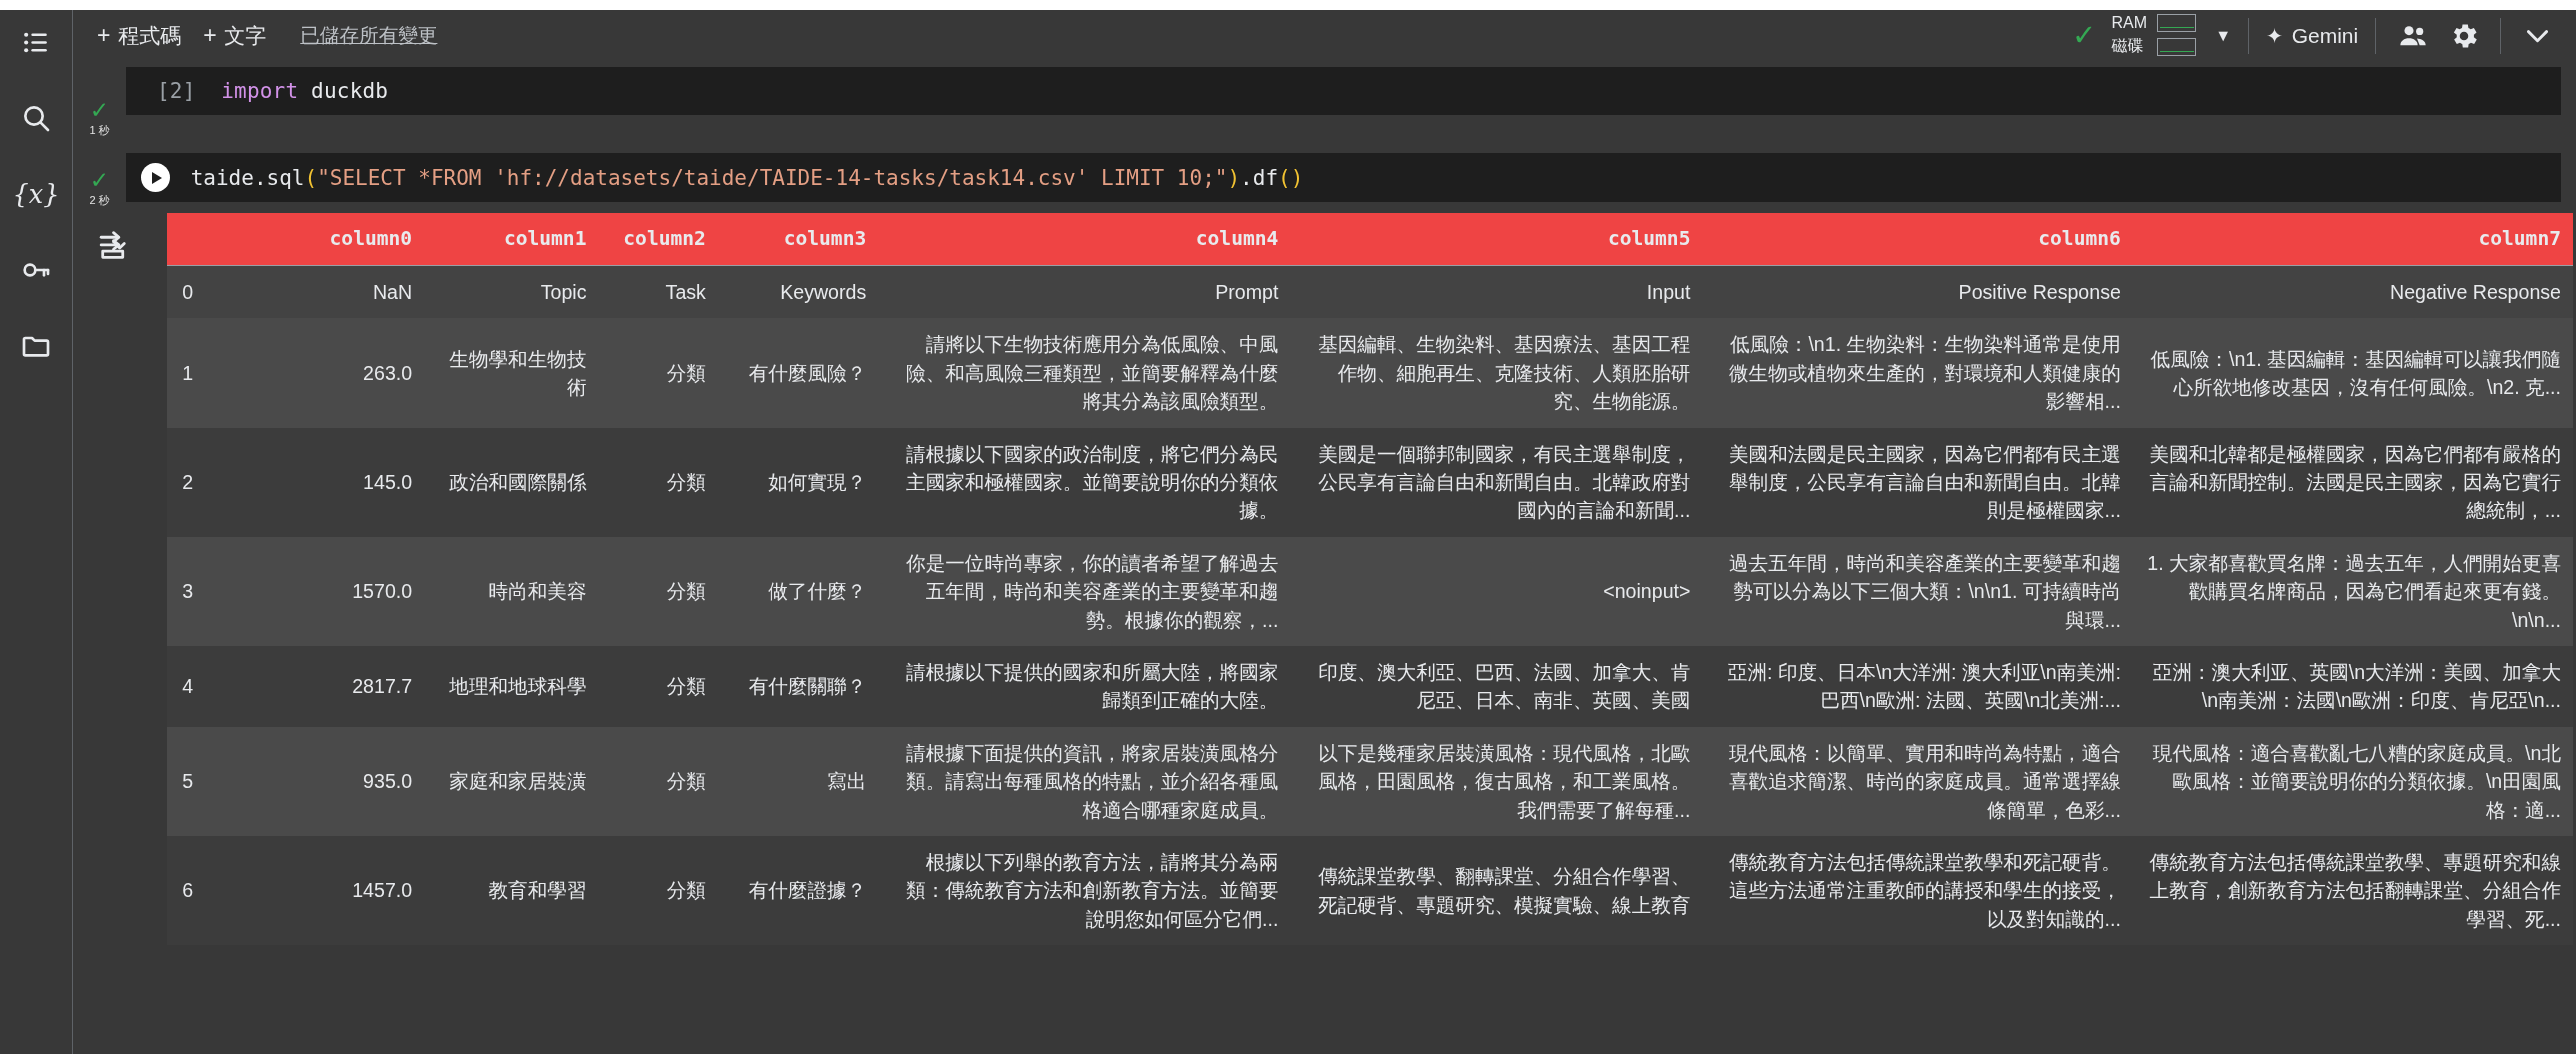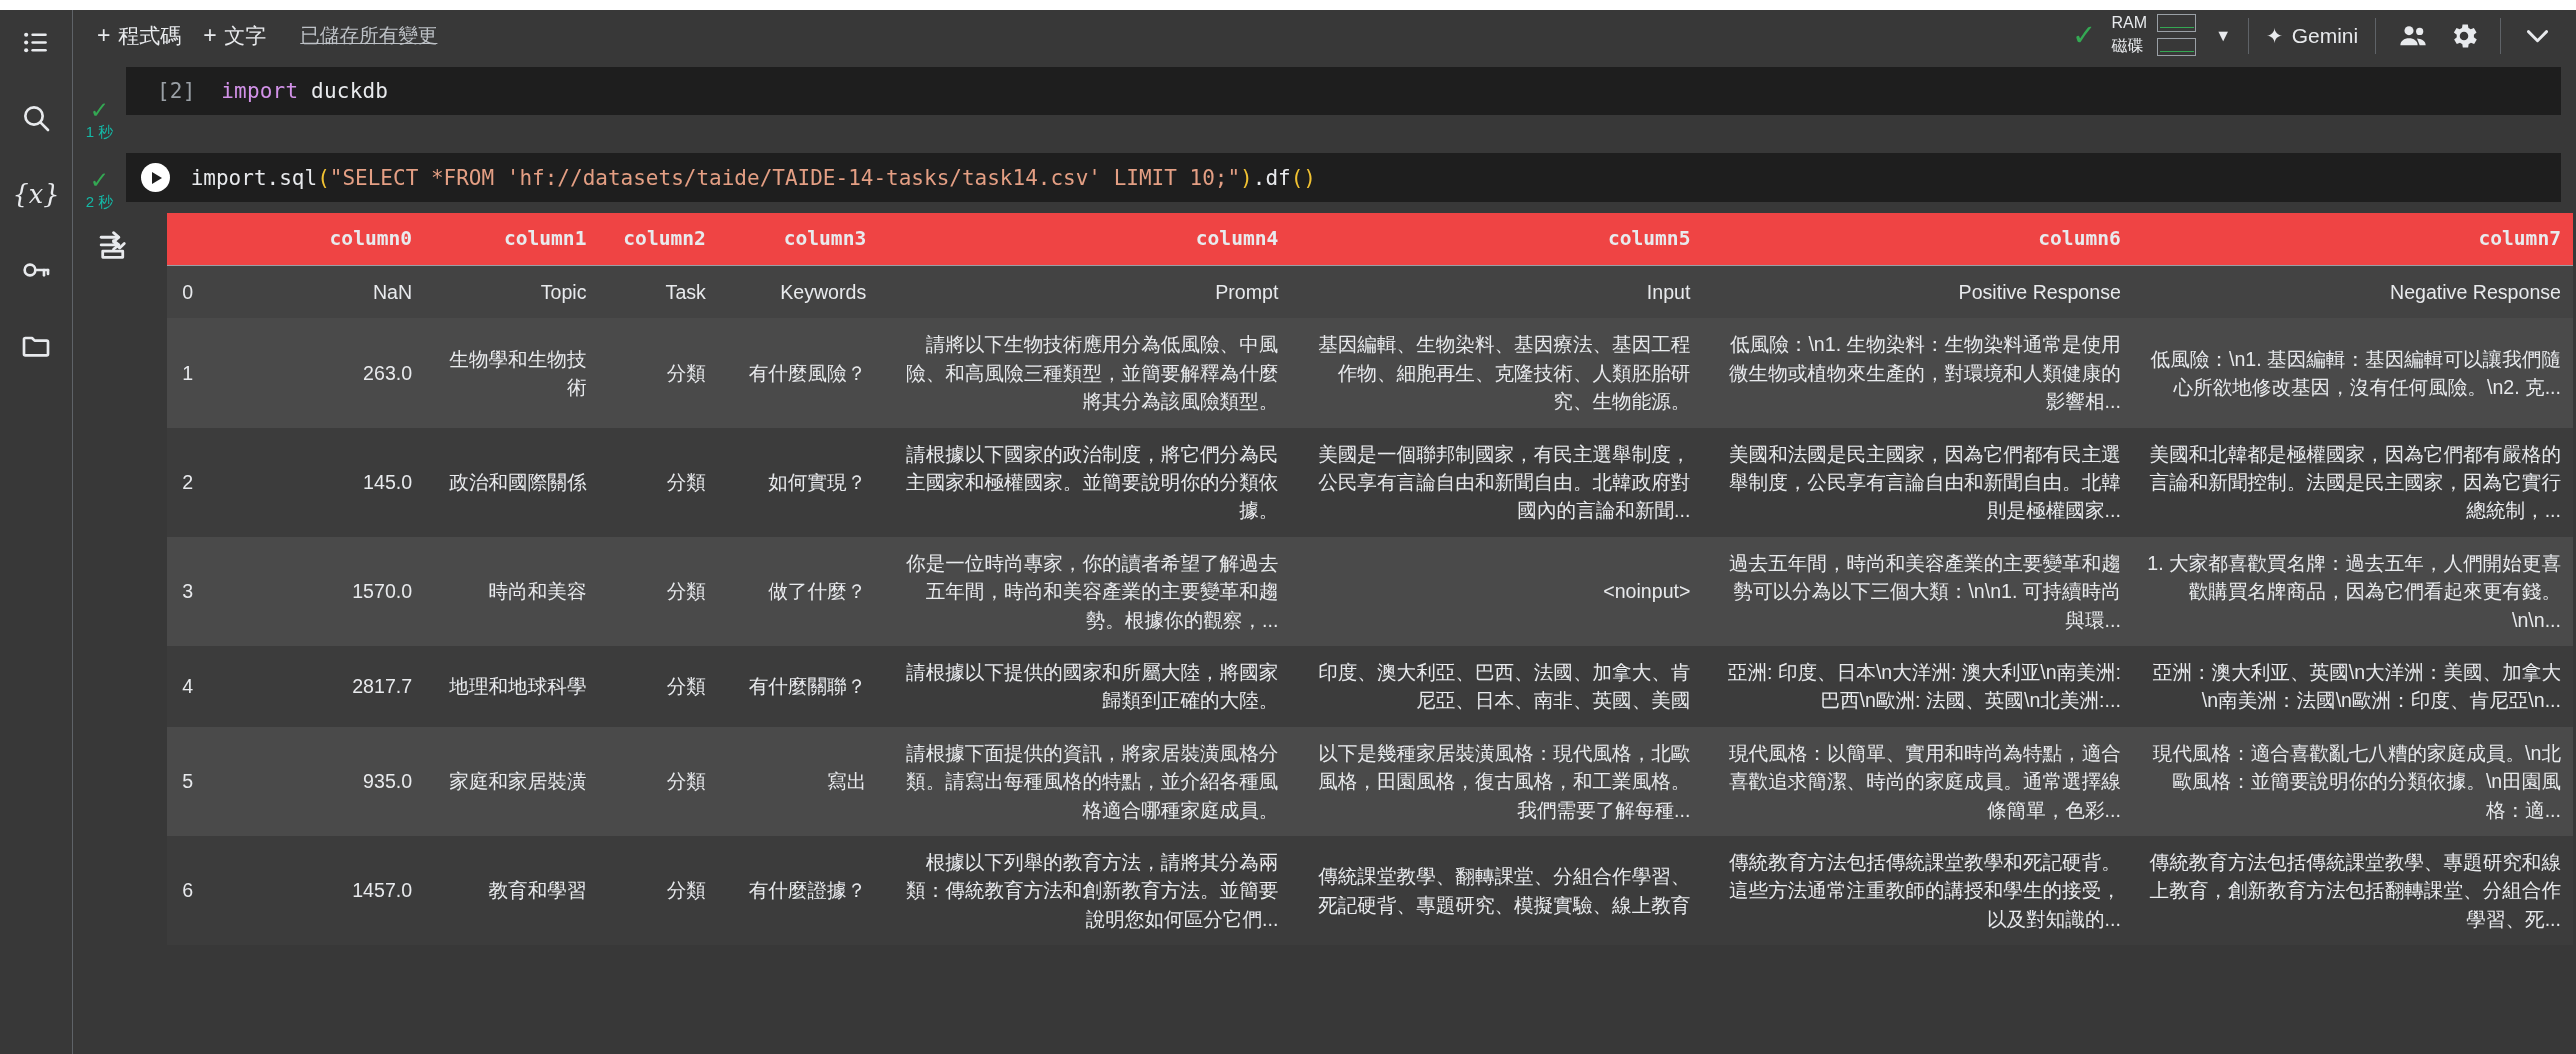--- a/index.html
+++ b/index.html
@@ -60,21 +60,21 @@
   .tb-icon { color:#e8eaed; cursor:pointer; display:flex; align-items:center; justify-content:center; width:39px; height:39px;}
   .tb-icon.spaced { margin-left: 12px; }
 
   
   .notebook { position:absolute; top: 61px; left: 72px; width: 2504px; height: 993px; background:#383838; border-left:0.9px solid #5f6368;}
   .gutter {
     position: absolute; left: 0; top: 0; width: 53px;
     display:flex; flex-direction:column; align-items:center; padding-top: 8.5px;
   }
   .gutter .ck { color:#34a853; font-size: 23px; line-height: 1; }
-  .gutter .secs { color:#14b8a6; font-size: 15px; margin-top: 1.7px; white-space:nowrap; }
+  .gutter .secs { color:#e5e5e5; font-size: 11px; margin-top: 1.7px; white-space:nowrap; }
 
   
   .cell1 {
     position:absolute; top: 6px; left: 53px; width: 2435px; height: 48px;
     background:#1e1e1e; display:flex; align-items:center;
   }
   .cell1 .code {
     font-family: "DejaVu Sans Mono", "Liberation Mono", monospace;
     font-size: 21px; padding-left: 31px; white-space: pre; letter-spacing: 0.2px;
   }
@@ -260,21 +260,21 @@
     </div>
 
     <div class="gutter" style="top: 99px;">
       <span class="ck">✓</span>
       <span class="secs">2 秒</span>
     </div>
     <div class="cell2">
       <div class="play">
           <i></i>
         </div>
-      <div class="code"><span class="tok-plain">import.sql</span><span class="tok-paren">(</span><span class="tok-str">"SELECT *FROM 'hf://datasets/taide/TAIDE-14-tasks/task14.csv' LIMIT 10;"</span><span class="tok-paren">)</span><span class="tok-plain">.df</span><span class="tok-paren">()</span></div>
+      <div class="code"><span class="tok-plain">taide.sql</span><span class="tok-paren">(</span><span class="tok-str">"SELECT *FROM 'hf://datasets/taide/TAIDE-14-tasks/task14.csv' LIMIT 10;"</span><span class="tok-paren">)</span><span class="tok-plain">.df</span><span class="tok-paren">()</span></div>
     </div>
 
     <div class="output">
 
       <div class="out-icons-left">
         <div style="color:#e8eaed;">
           <svg width="37" height="37" viewBox="0 0 24 24" fill="none" stroke="currentColor" stroke-width="1.8" stroke-linecap="round" stroke-linejoin="round">
             <line x1="4" y1="6" x2="15" y2="6"></line>
               <polyline points="12,3 15.5,6 12,9"></polyline>
             <line x1="4" y1="11" x2="15" y2="11"></line>

